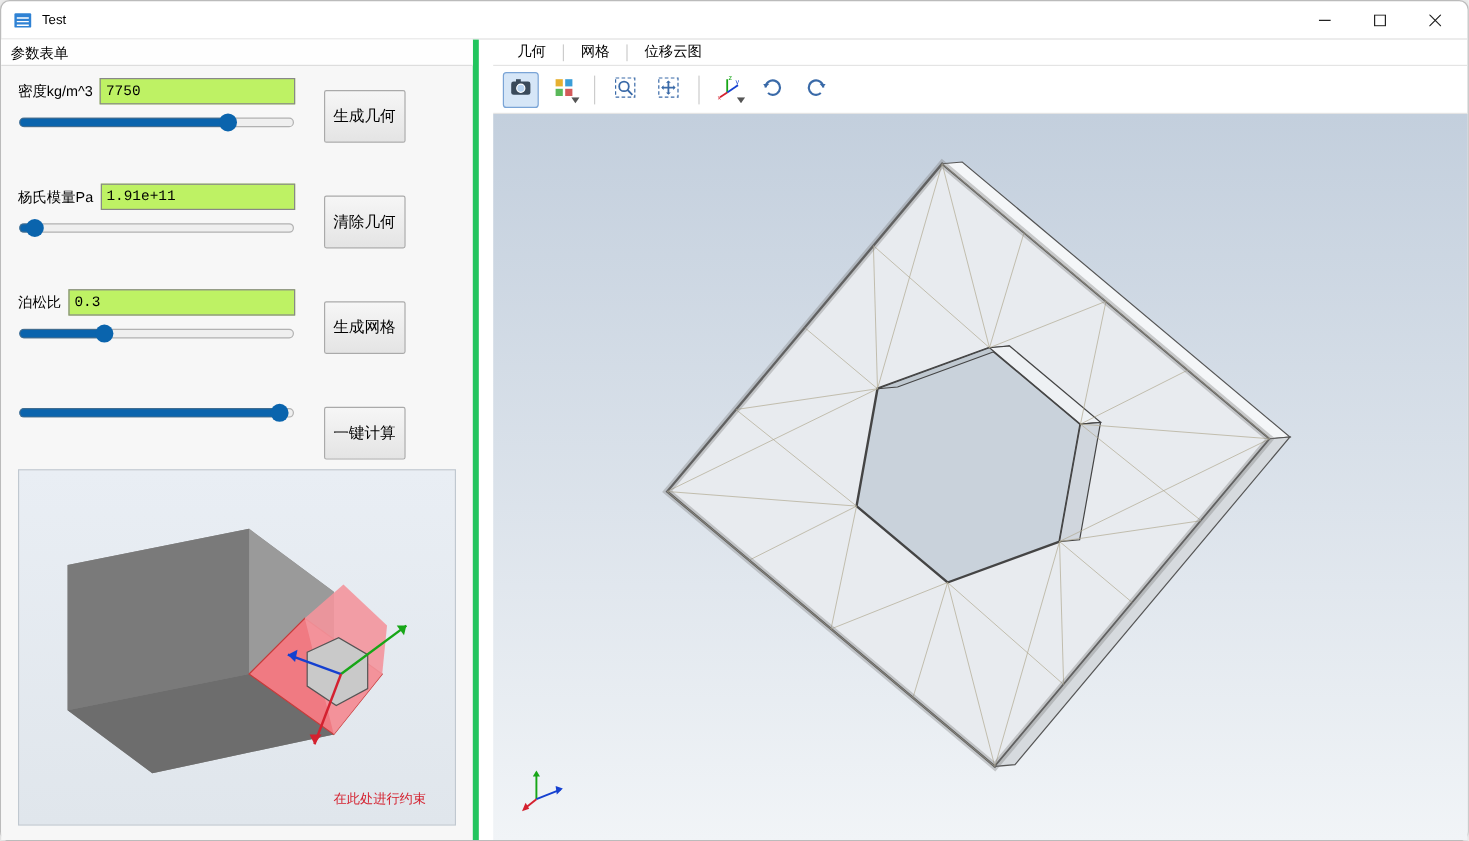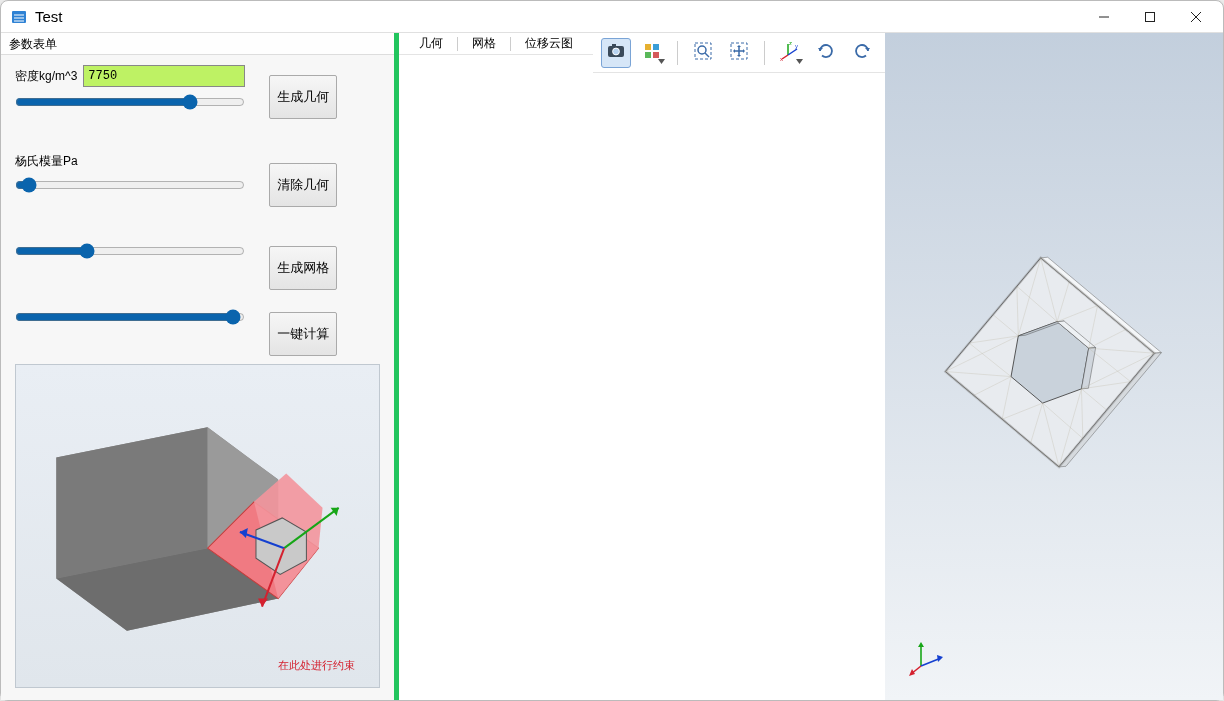--- a/index.html
+++ b/index.html
@@ -25,21 +25,21 @@
       display: flex;
       align-items: center;
       padding: 0 4px 0 10px;
       border-bottom: 1px solid #e0e0e0;
     }
     .titlebar .app-icon {
       width: 16px; height: 16px;
       margin-right: 8px;
       display:flex;align-items:center;justify-content:center;
     }
-    .titlebar .title { flex: 0 0 auto; font-size: 15px; }
+    .titlebar .title { flex: 0 0 auto; font-size: 11px; }
     .titlebar .spacer { flex: 1; }
     .titlebar .win-btn {
       width: 46px; height: 30px;
       display: flex; align-items: center; justify-content: center;
       cursor: pointer;
     }
     
     .body {
       flex: 1;
       display: flex;
@@ -119,21 +119,23 @@
       position: absolute;
       right: 24px;
       bottom: 14px;
       color: #d4212f;
       font-size: 11px;
     }
     
     .main {
       flex: 1;
       display: flex;
+      flex-direction: column;
       min-width: 0;
+      padding-left: 12px;
     }
     .menubar {
       height: 22px;
       display: flex;
       align-items: center;
       padding: 0 8px;
       gap: 0;
       border-bottom: 1px solid #e4e4e4;
       font-size: 12px;
     }
@@ -216,26 +218,31 @@
             <label>密度kg/m^3</label>
             <input type="text" value="7750" style="">
           </div>
           <input type="range" min="0" max="100" value="78" style="">
         </div>
         <button class="action-btn">生成几何</button>
 
         <div class="param">
           <div class="row1">
             <label>杨氏模量Pa</label>
+            <input type="text" value="1.91e+11" style="">
           </div>
           <input type="range" min="0" max="100" value="3" style="">
         </div>
         <button class="action-btn">清除几何</button>
 
         <div class="param">
+          <div class="row1">
+            <label>泊松比</label>
+            <input type="text" value="0.3" style="">
+          </div>
           <input type="range" min="0" max="100" value="30" style="">
         </div>
         <button class="action-btn">生成网格</button>
 
         <div class="param" style="margin-bottom:10px">
           <input type="range" min="0" max="100" value="98" style="">
         </div>
         <button class="action-btn">一键计算</button>
       </div>
 

